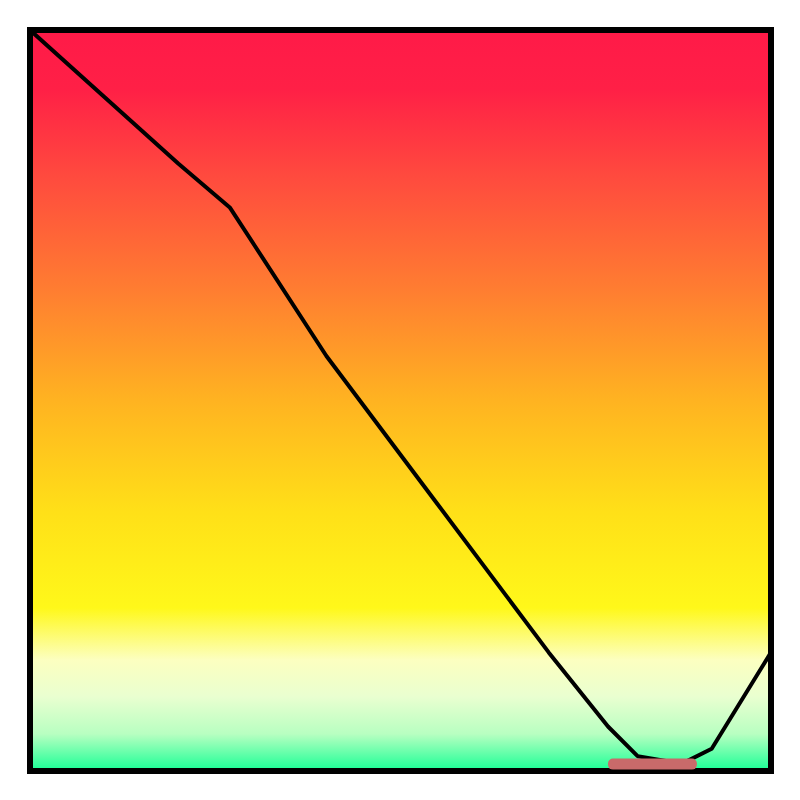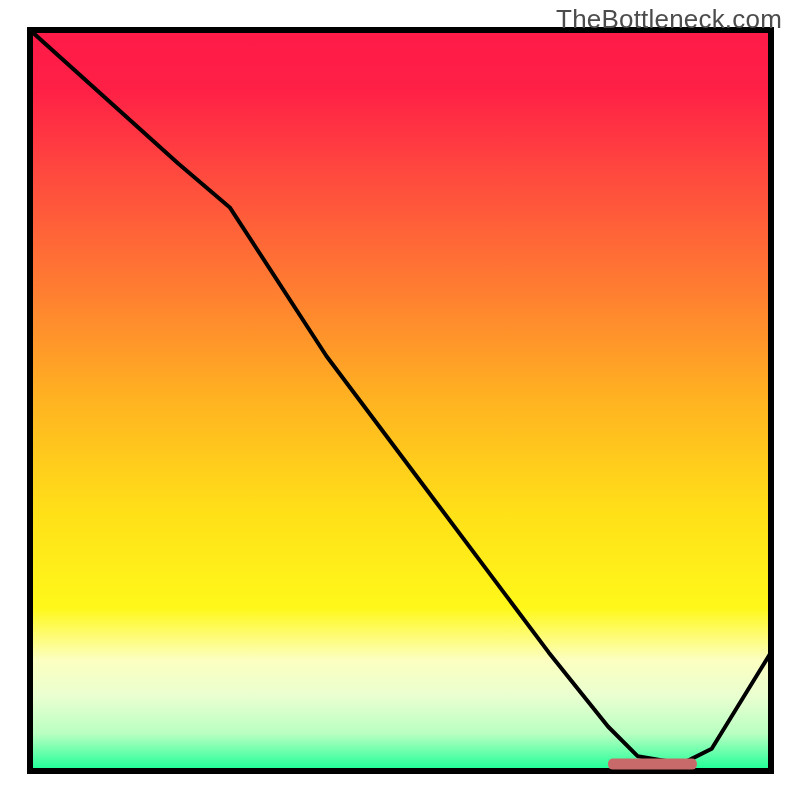--- a/index.html
+++ b/index.html
@@ -58,14 +58,13 @@
 
     <rect id="frame-rect" fill="none" x="30" y="30" width="741" height="741" stroke="#000000" stroke-width="6"></rect>
 
     <g clip-path="url(#plot-clip)">
       <path id="curve-path" fill="none" d="M30.0 30.0 L104.1 96.7 L178.2 163.4 L230.1 207.8 L326.4 356.0 L437.6 504.2 L548.7 652.4 L608.0 726.5 L637.6 756.2 L682.1 763.6 L711.7 748.8 L771.0 652.4" stroke="#000000" stroke-width="4" stroke-linejoin="round" stroke-linecap="round"></path>
 
       <rect id="marker-rect" rx="5" ry="5" x="607.98" width="88.91999999999996" y="758.59" height="11" fill="#c96a6a"></rect>
     </g>
   </svg>
 
-  <div class="watermark">TheBottleneck.com</div>
 </div>
 
 </body></html>

